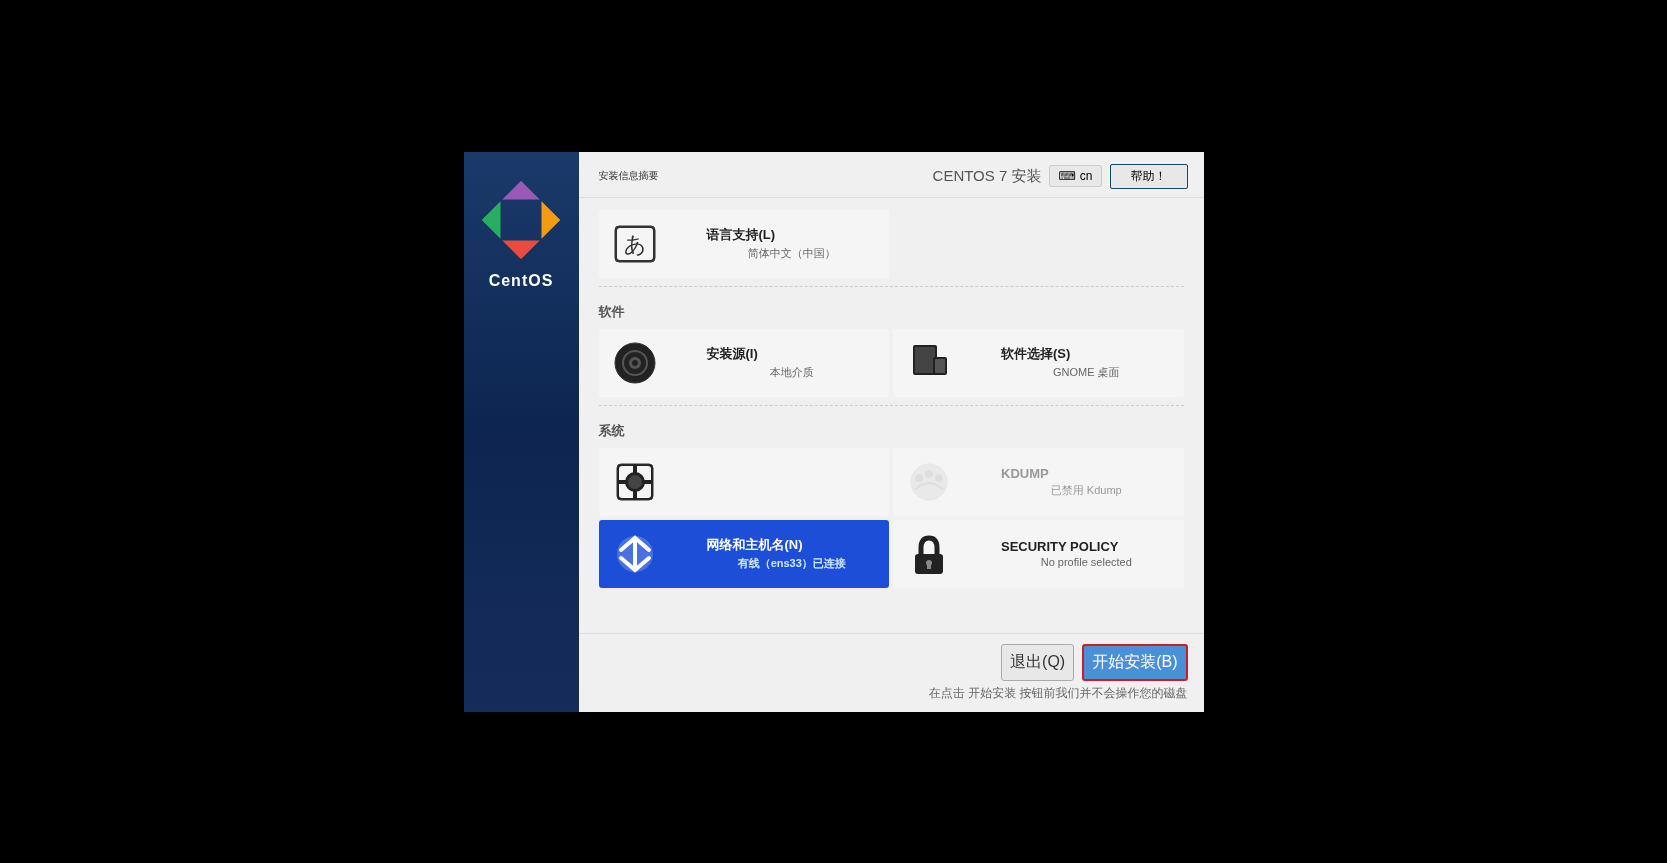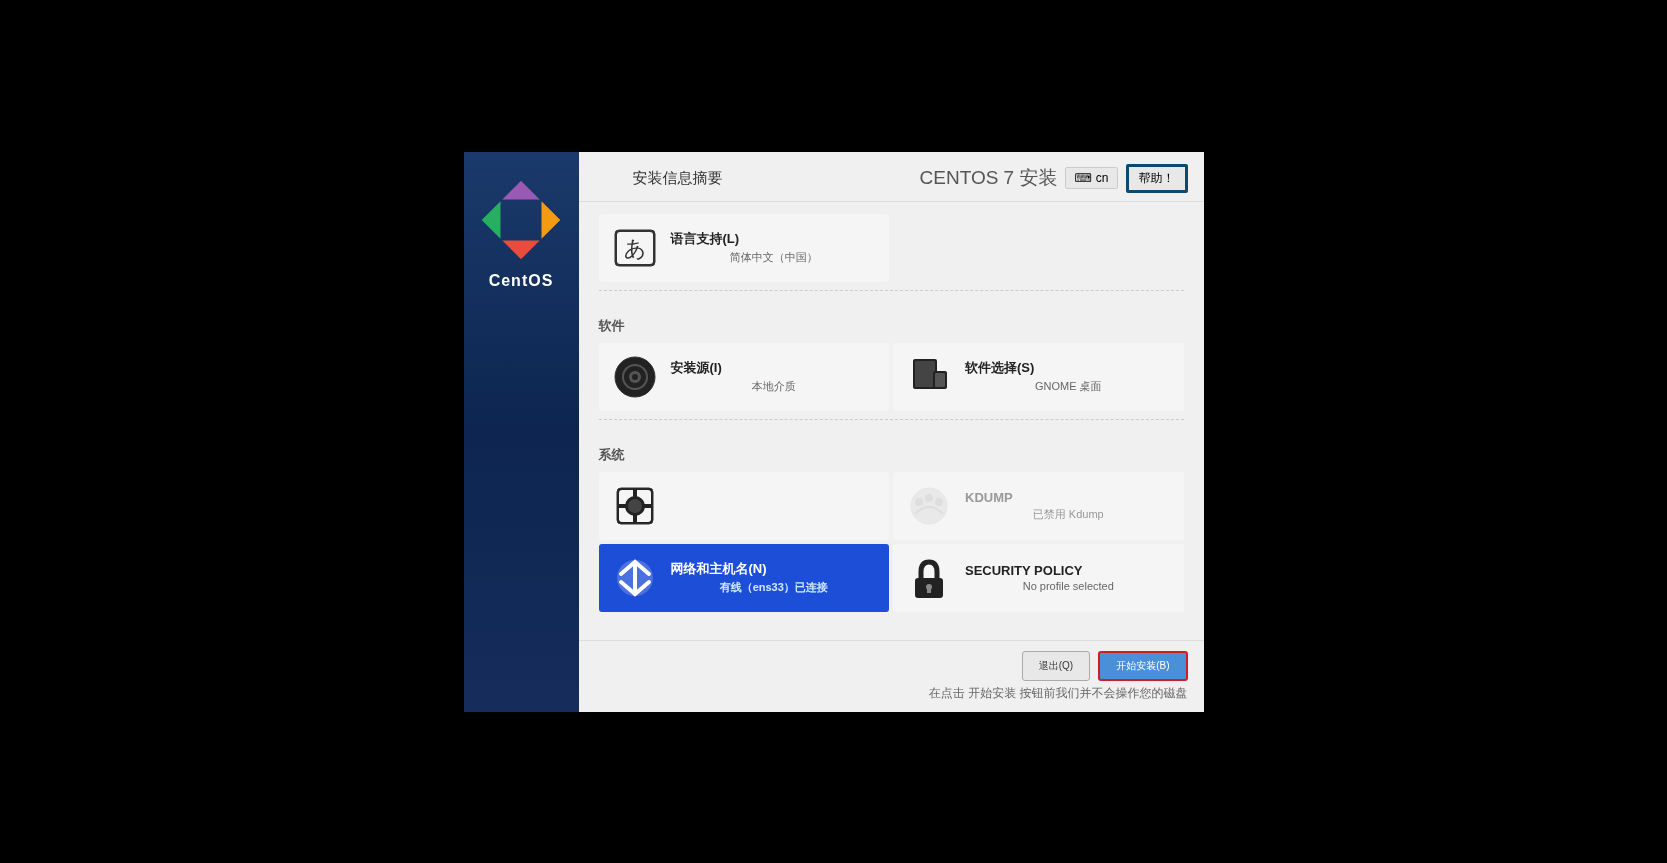--- a/index.html
+++ b/index.html
@@ -79,53 +79,52 @@
     .header {
       display: flex;
       justify-content: space-between;
       align-items: center;
       padding: 12px 16px 8px 20px;
       background: #f0f0f0;
       border-bottom: 1px solid #ddd;
     }
 
     .header-title {
-      font-size: 15px;
+      font-size: 10px;
       color: #333;
       font-weight: normal;
-      margin-left: 34px;
     }
 
     .header-right {
       display: flex;
       align-items: center;
       gap: 8px;
     }
 
     .centos-install-label {
-      font-size: 19px;
+      font-size: 15px;
       color: #555;
     }
 
     .lang-button {
       display: flex;
       align-items: center;
       gap: 4px;
       padding: 3px 8px;
       background: #e8e8e8;
       border: 1px solid #ccc;
       border-radius: 2px;
       font-size: 12px;
       cursor: pointer;
     }
 
     .help-button {
-      padding: 3px 10px;
+      padding: 3px 20px;
       background: #e8e8e8;
-      border: 3px solid #0c4a6e;
+      border: 1px solid #0c4a6e;
       border-radius: 2px;
       font-size: 12px;
       cursor: pointer;
     }
 
     .content-area {
       flex: 1;
       overflow-y: auto;
       padding: 12px 20px;
       position: relative;
@@ -137,21 +136,21 @@
     .content-area::-webkit-scrollbar-track {
       background: #e0e0e0;
     }
     .content-area::-webkit-scrollbar-thumb {
       background: #aaa;
     }
 
     .section-label {
       font-size: 13px;
       color: #555;
-      margin: 26px 0 8px 0;
+      margin: 16px 0 8px 0;
       font-weight: bold;
     }
 
     .items-grid {
       display: grid;
       grid-template-columns: 1fr 1fr;
       gap: 4px;
       margin-bottom: 8px;
     }
 
@@ -176,20 +175,21 @@
       height: 48px;
       flex-shrink: 0;
       display: flex;
       align-items: center;
       justify-content: center;
       font-size: 28px;
     }
 
     .item-info {
       flex: 1;
+      margin-left: 36px;
     }
 
     .item-title {
       font-size: 13px;
       font-weight: bold;
       color: #222;
       margin-bottom: 2px;
     }
 
     .item-subtitle {
@@ -232,22 +232,22 @@
       gap: 4px;
     }
 
     .footer-buttons {
       display: flex;
       justify-content: flex-end;
       gap: 8px;
     }
 
     .btn {
-      padding: 6px 16px;
-      font-size: 10px;
+      padding: 6px 8px;
+      font-size: 16px;
       border-radius: 3px;
       cursor: pointer;
       border: 1px solid #aaa;
       background: #e8e8e8;
       color: #333;
     }
 
     .btn-primary {
       background: #4a90d9;
       color: #fff;

